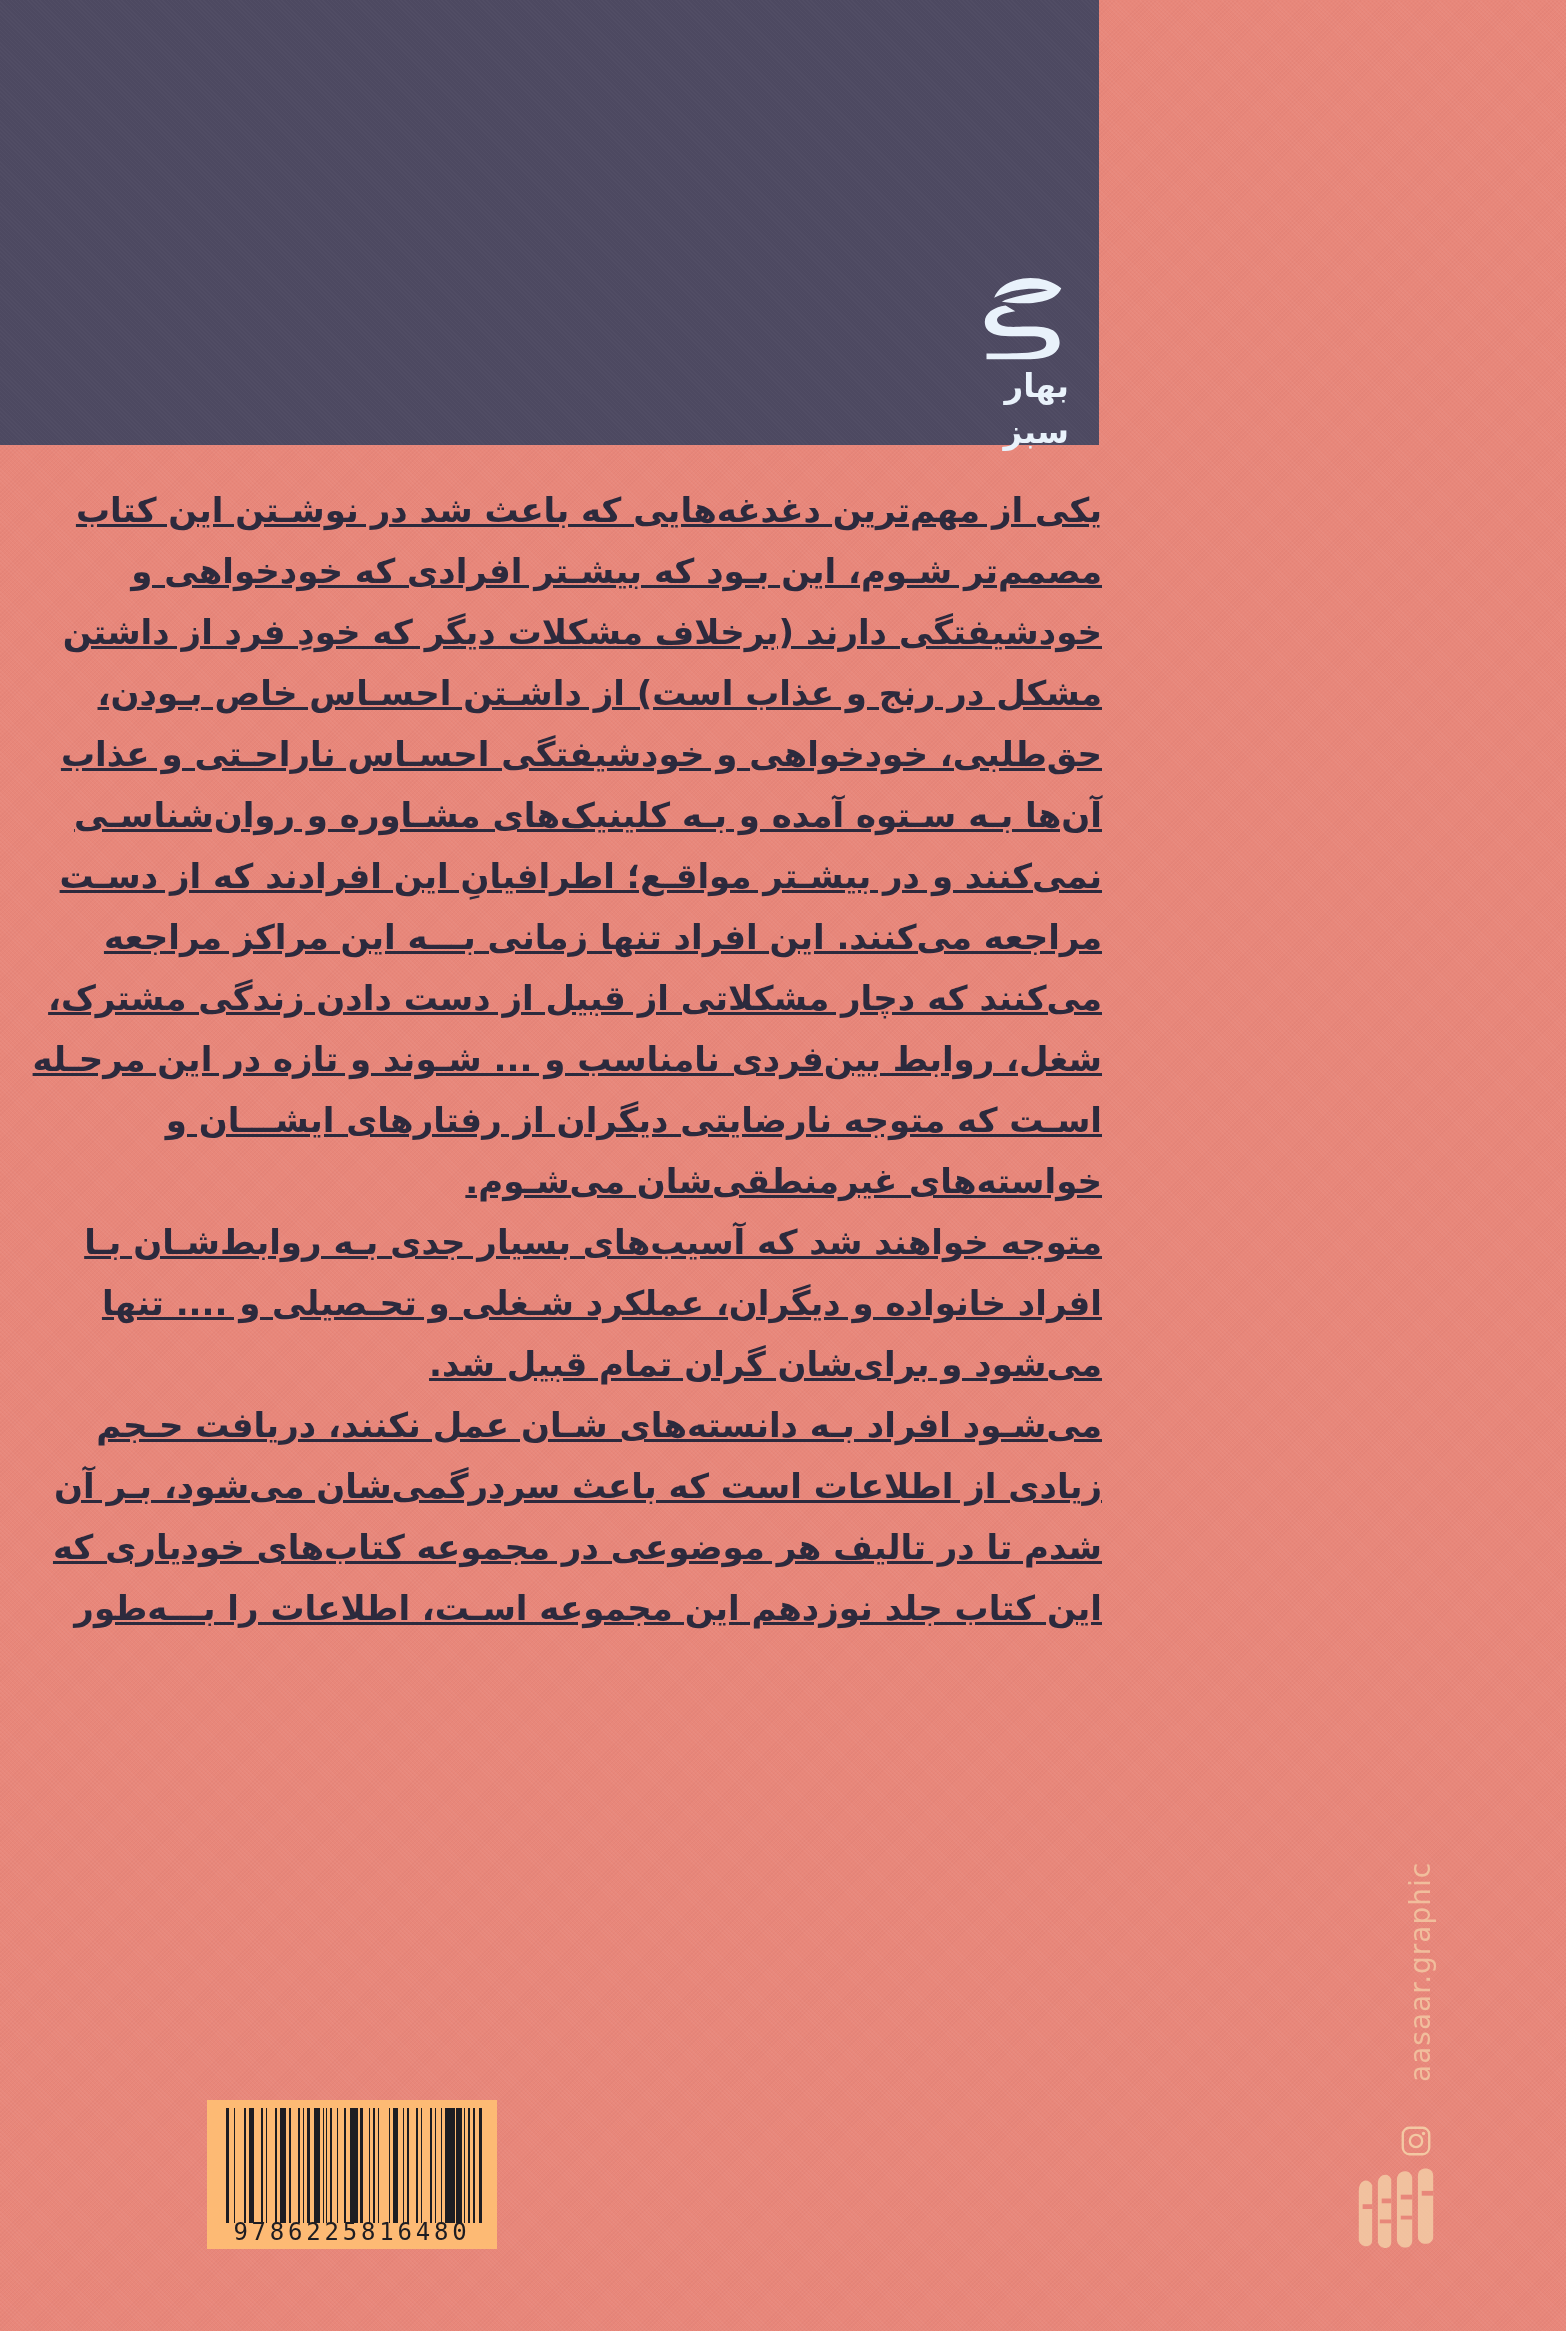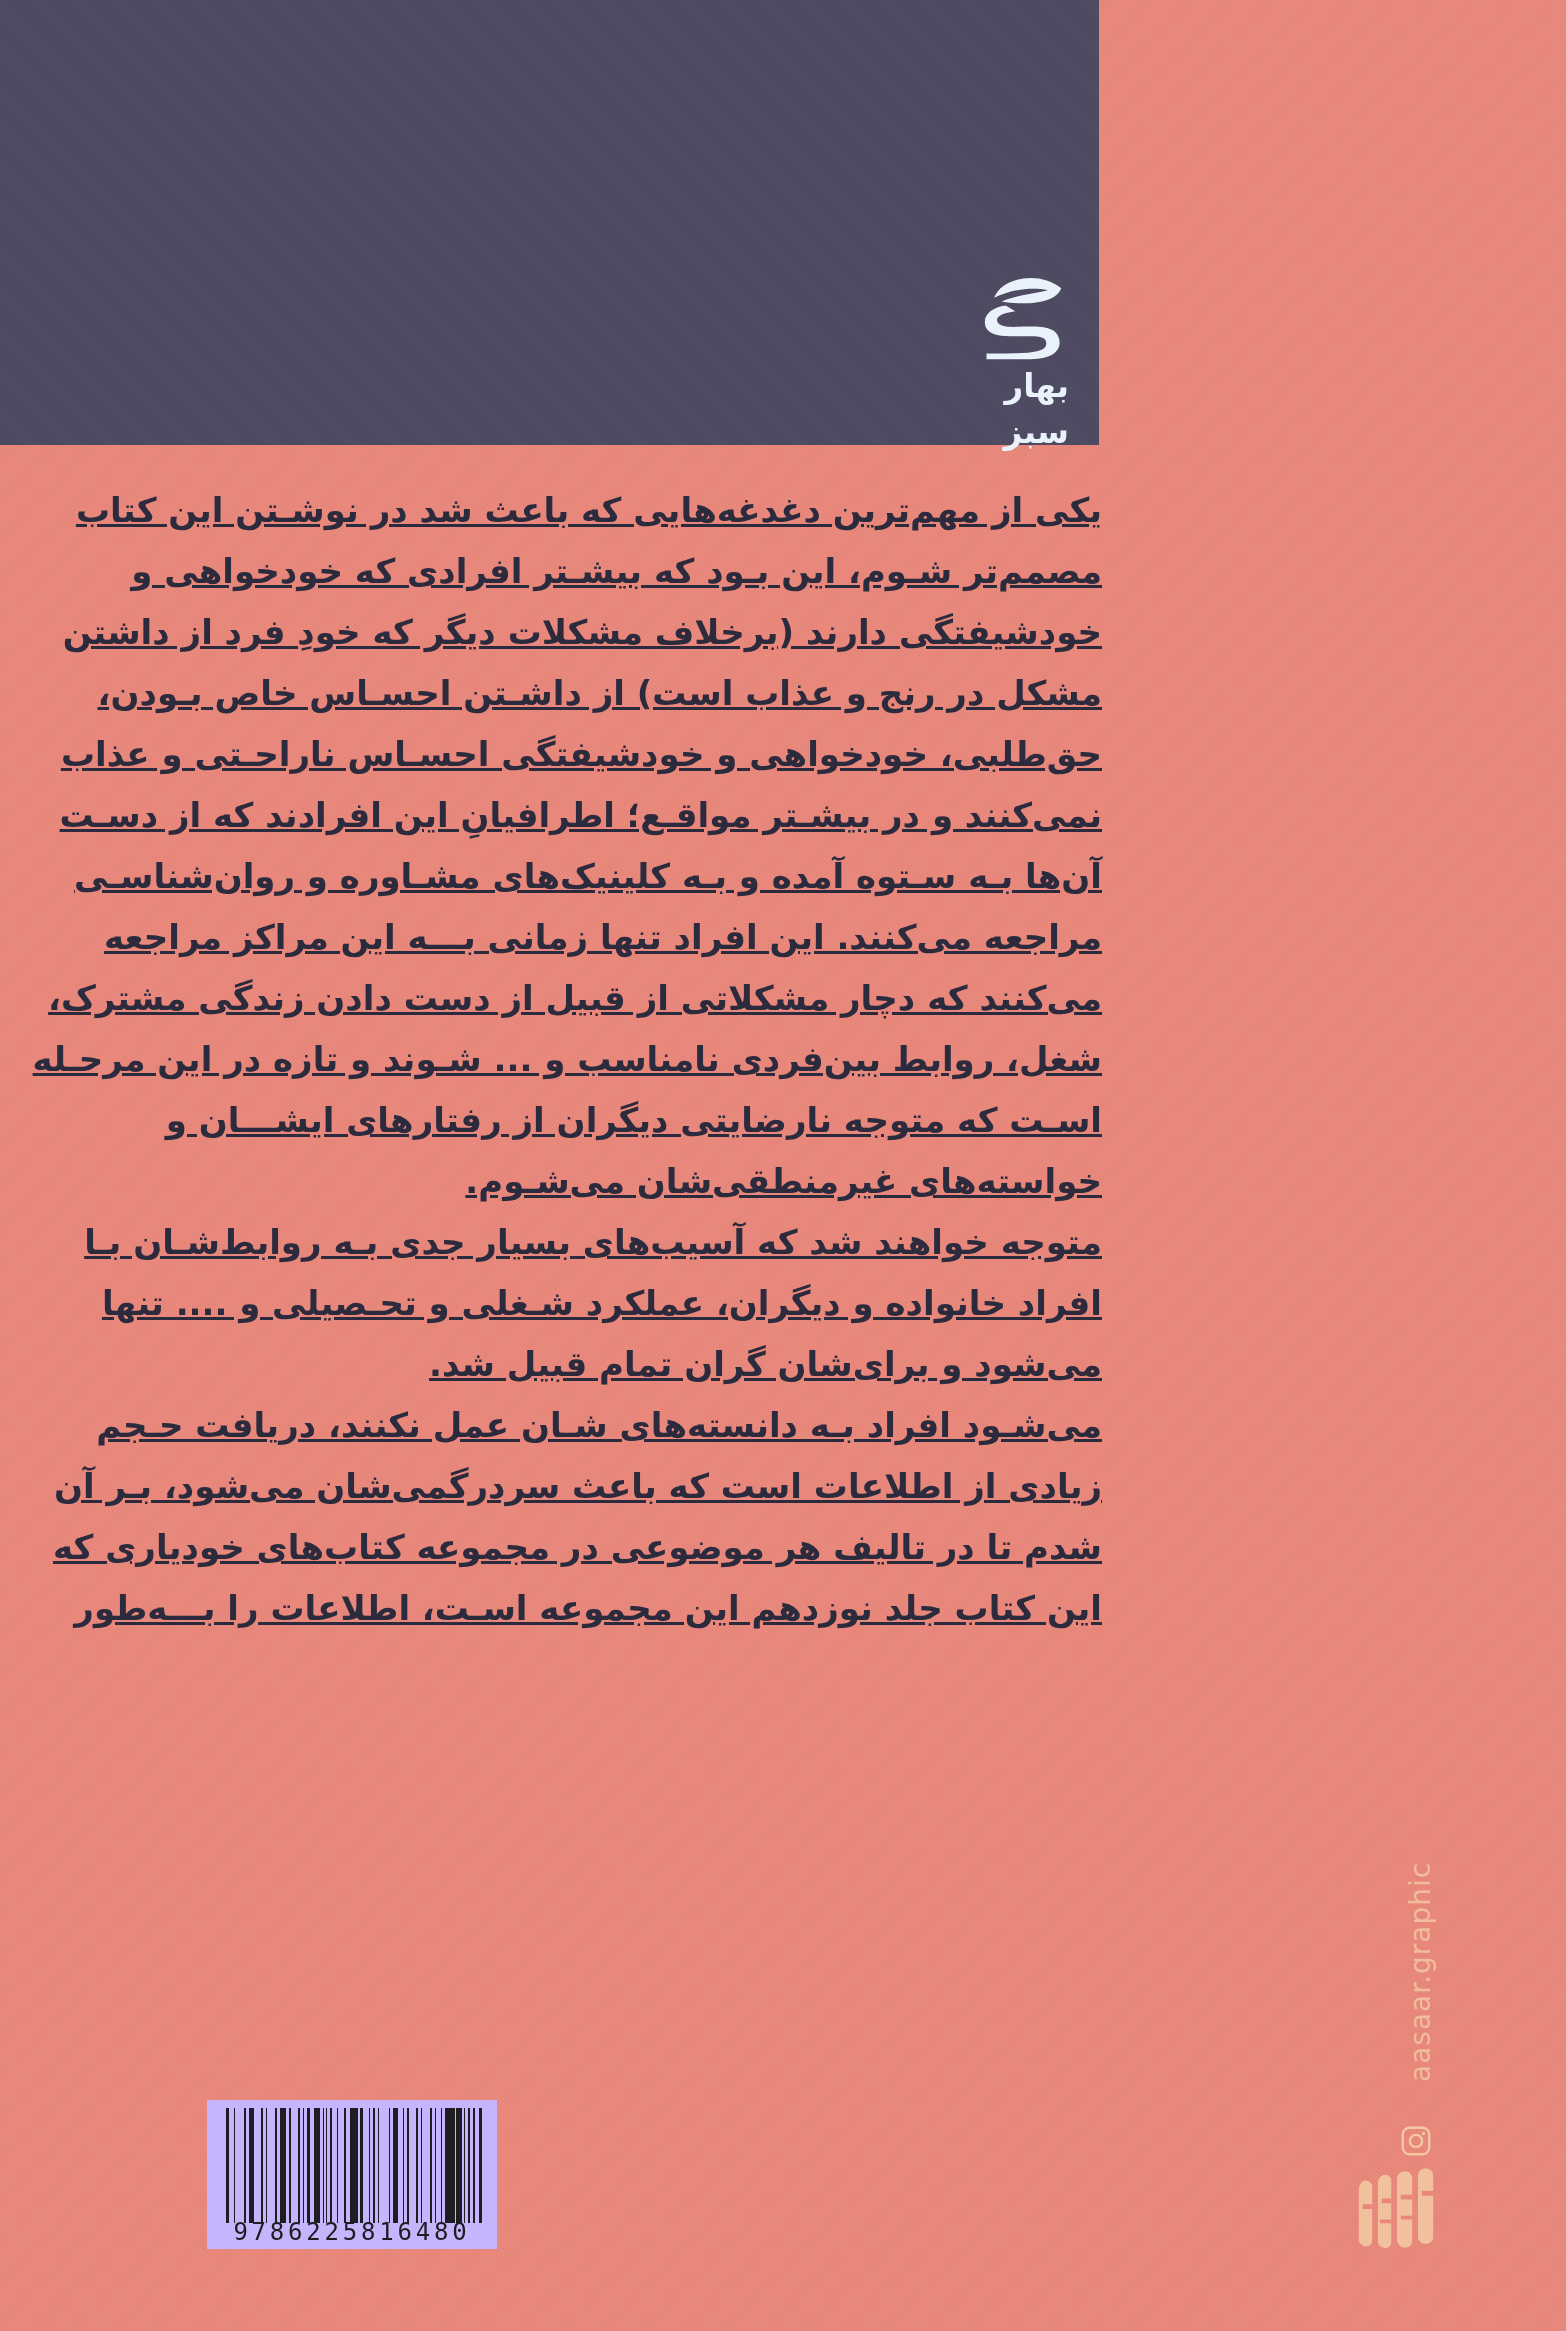--- a/index.html
+++ b/index.html
@@ -75,21 +75,21 @@
     .blurb .line.last {
       text-align-last: right;
       text-align: right;
     }
     .barcode {
       position: absolute;
       left: 207px;
       top: 2100px;
       width: 290px;
       height: 149px;
-      background: #c4b5fd;
+      background: #fdba74;
     }
     .barcode-bars {
       position: absolute;
       left: 19px;
       top: 7.6px;
       width: 258px;
       height: 115px;
       display: flex;
       align-items: stretch;
     }
@@ -162,22 +162,22 @@
   </svg>
   <div class="publisher-name">بهار سبز</div>
 </div>
 
 <div class="blurb">
   <span class="line">یکی از مهم‌ترین دغدغه‌هایی که باعث شد در نوشـتن این کتاب</span>
   <span class="line">مصمم‌تر شـوم، این بـود که بیشـتر افرادی که خودخواهی و</span>
   <span class="line">خودشیفتگی دارند (برخلاف مشکلات دیگر که خودِ فرد از داشتن</span>
   <span class="line">مشکل در رنج و عذاب است) از داشـتن احسـاس خاص بـودن،</span>
   <span class="line">حق‌طلبی، خودخواهی و خودشیفتگی احسـاس ناراحـتی و عذاب</span>
+  <span class="line">آن‌ها بـه سـتوه آمده و بـه کلینیک‌های مشـاوره و روان‌شناسـی</span>
   <span class="line">نمی‌کنند و در بیشـتر مواقـع؛ اطرافیانِ این افرادند که از دسـت</span>
-  <span class="line">آن‌ها بـه سـتوه آمده و بـه کلینیک‌های مشـاوره و روان‌شناسـی</span>
   <span class="line">مراجعه می‌کنند. این افراد تنها زمانی بـــه این مراکز مراجعه</span>
   <span class="line">می‌کنند که دچار مشکلاتی از قبیل از دست دادن زندگی مشترک،</span>
   <span class="line">شغل، روابط بین‌فردی نامناسب و ... شـوند و تازه در این مرحـله</span>
   <span class="line">اسـت که متوجه نارضایتی دیگران از رفتارهای ایشـــان و</span>
   <span class="line last">خواسته‌های غیرمنطقی‌شان می‌شـوم.</span>
   <span class="line">متوجه خواهند شد که آسیب‌های بسیار جدی بـه روابط‌شـان بـا</span>
   <span class="line">افراد خانواده و دیگران، عملکرد شـغلی و تحـصیلی و .... تنها</span>
   <span class="line last">می‌شود و برای‌شان گران تمام قبیل شد.</span>
   <span class="line">می‌شـود افراد بـه دانسته‌های شـان عمل نکنند، دریافت حـجم</span>
   <span class="line">زیادی از اطلاعات است که باعث سردرگمی‌شان می‌شود، بـر آن</span>

